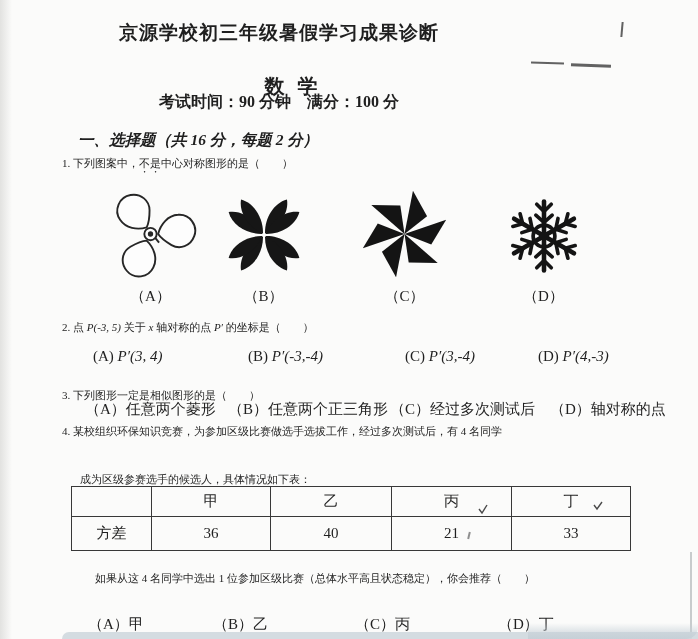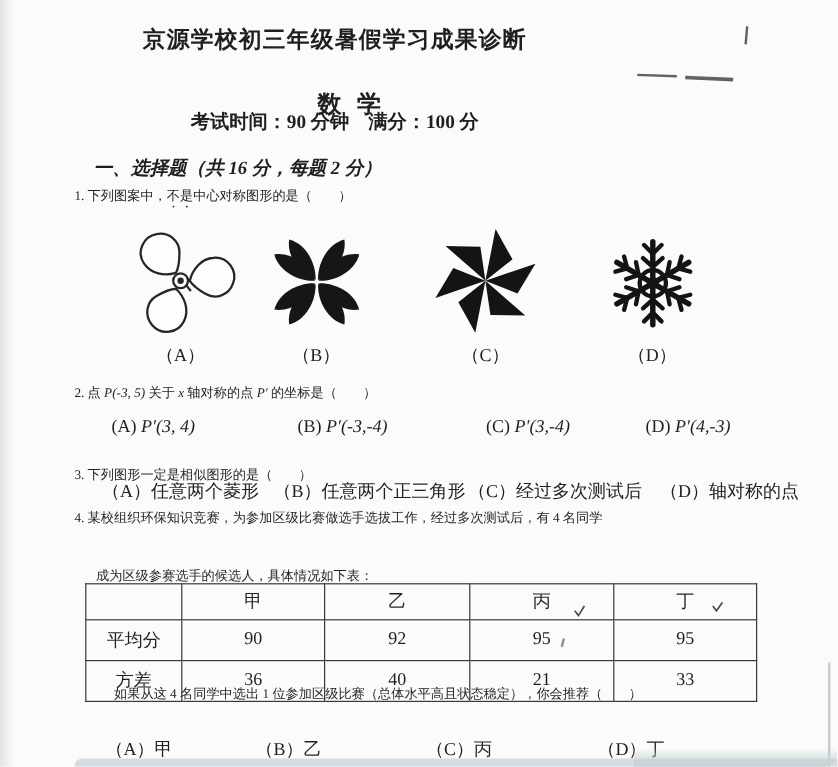--- a/index.html
+++ b/index.html
@@ -199,27 +199,20 @@
 <table class="score">
   <tbody>
       <tr class="r-head">
     <td class="c0"></td>
     <td class="c1">甲</td>
     <td class="c2">乙</td>
     <td class="c3">丙</td>
     <td class="c4">丁</td>
   </tr>
   <tr class="r-data">
-    <td>平均分</td>
-    <td>90</td>
-    <td>92</td>
-    <td>95</td>
-    <td>95</td>
-  </tr>
-  <tr class="r-data">
     <td>方差</td>
     <td>36</td>
     <td>40</td>
     <td>21</td>
     <td>33</td>
   </tr>
 </tbody>
   </table>
 
 <div class="abs stem q4-q">如果从这 4 名同学中选出 1 位参加区级比赛（总体水平高且状态稳定），你会推荐（　　）</div>

